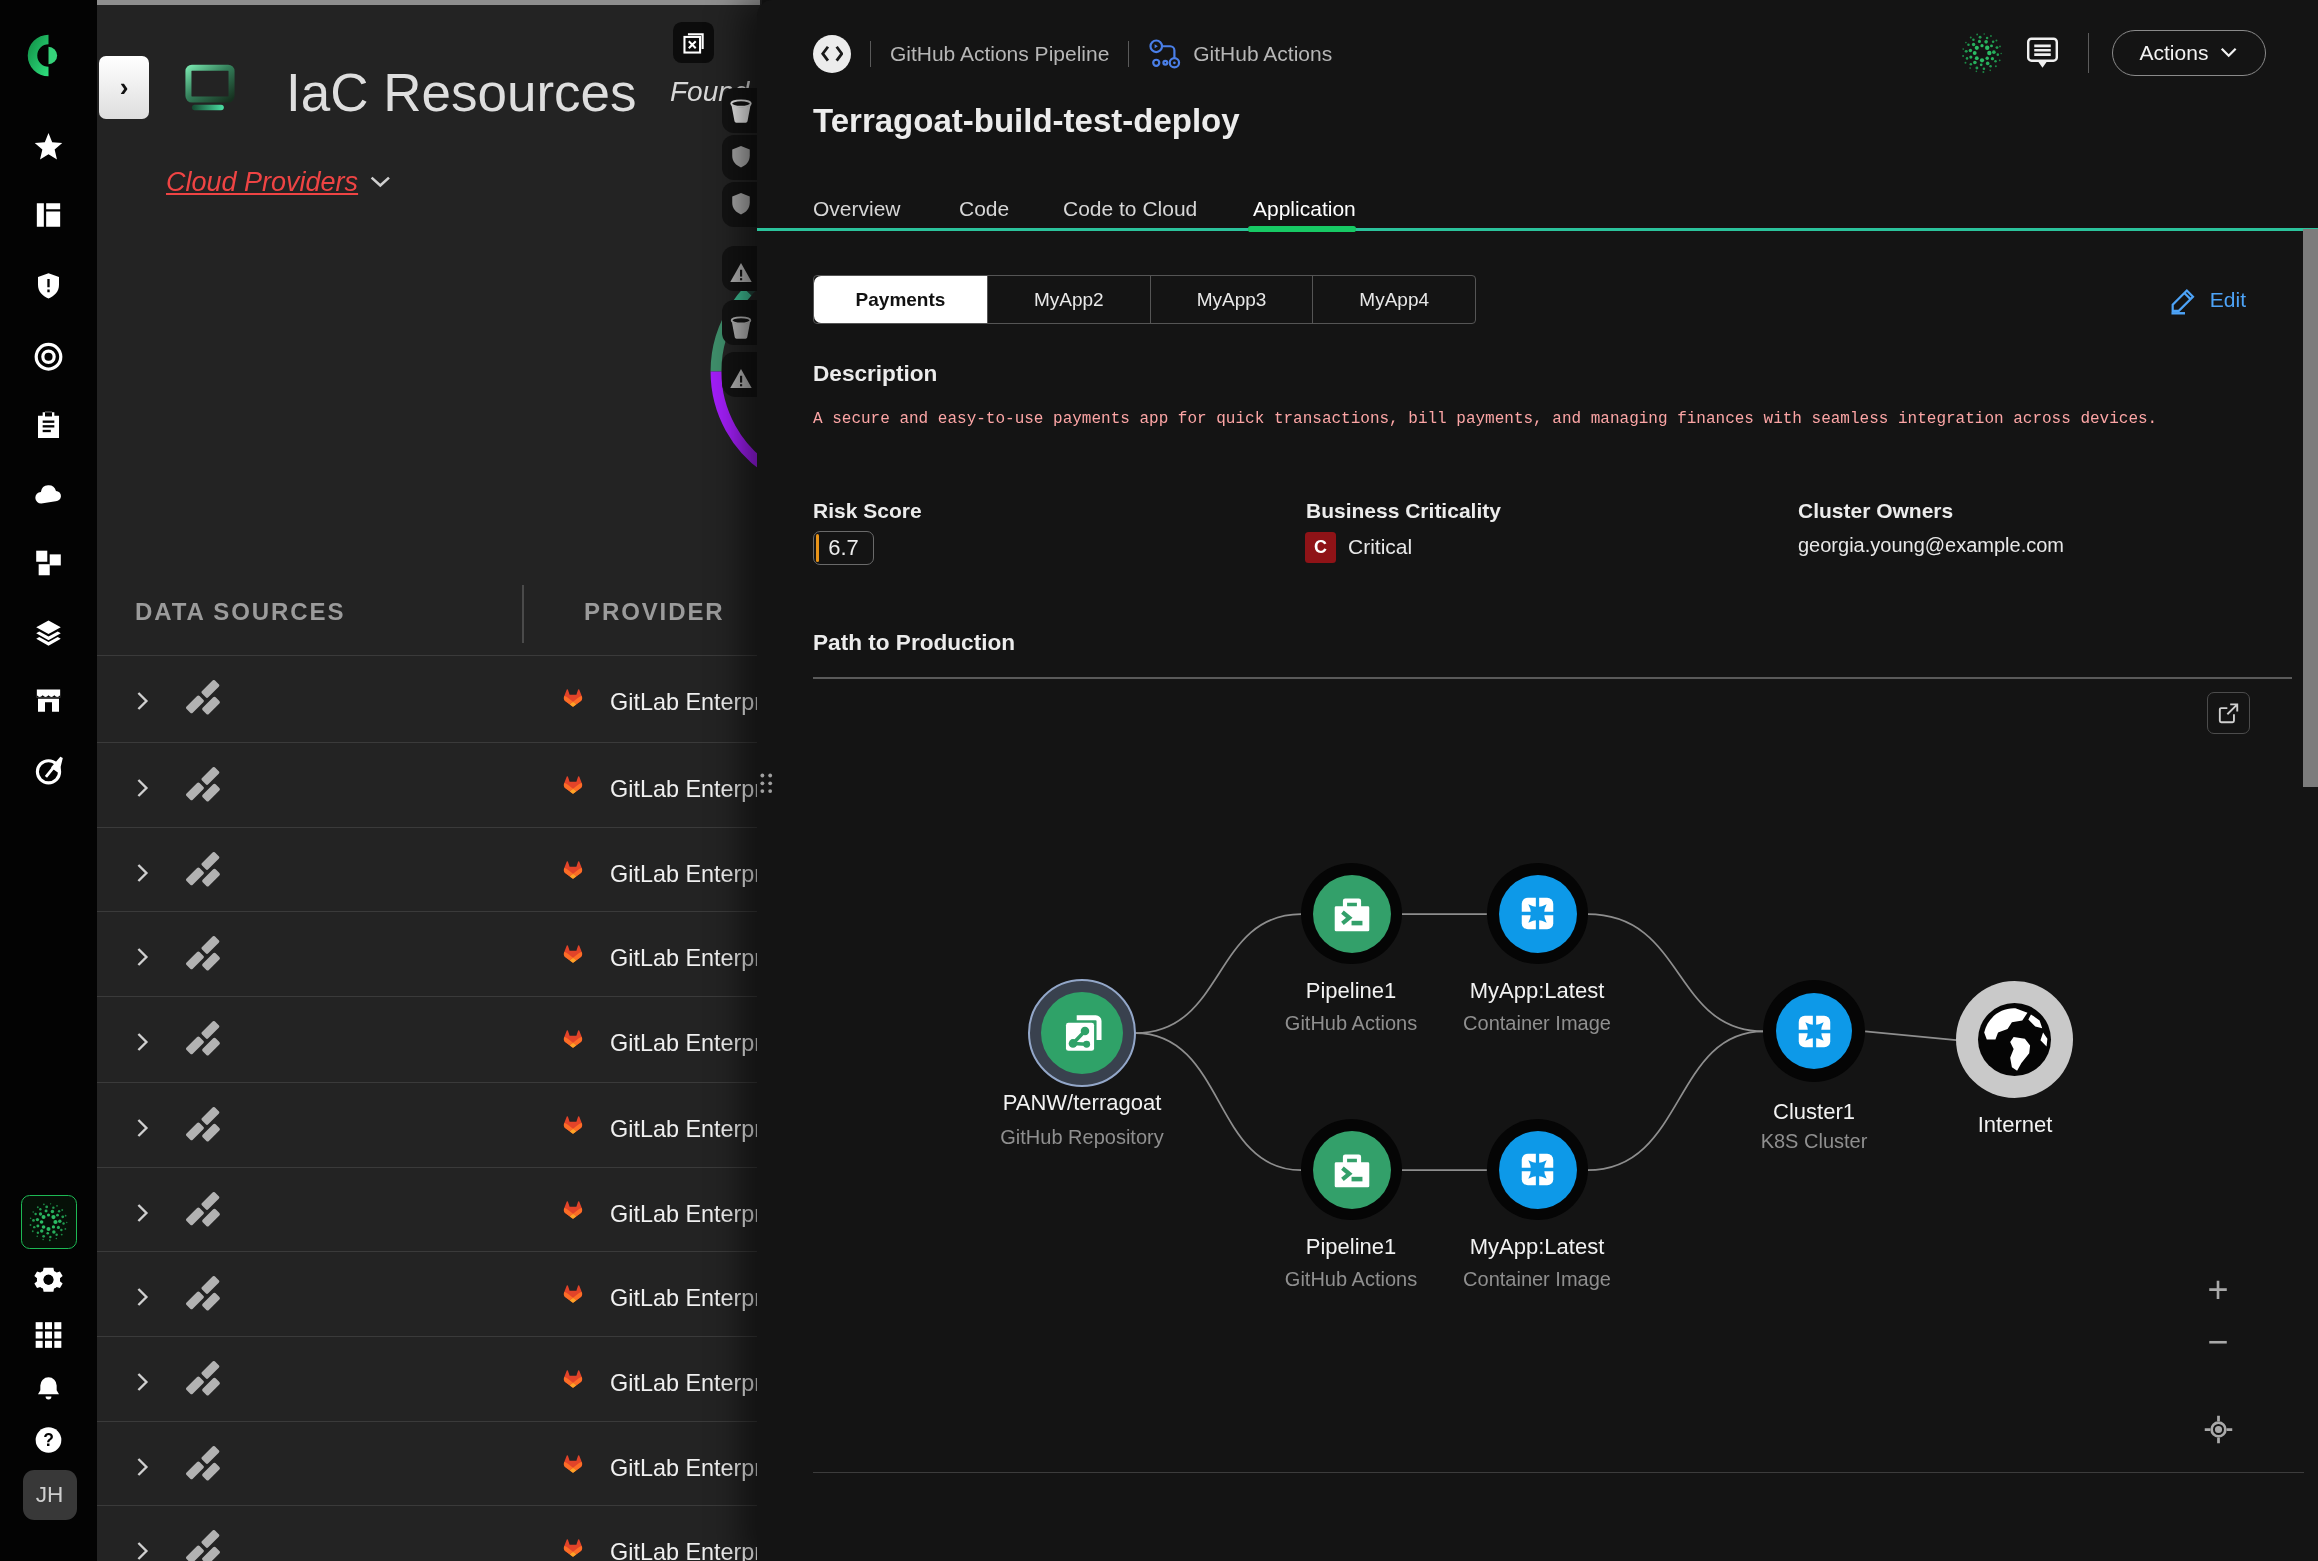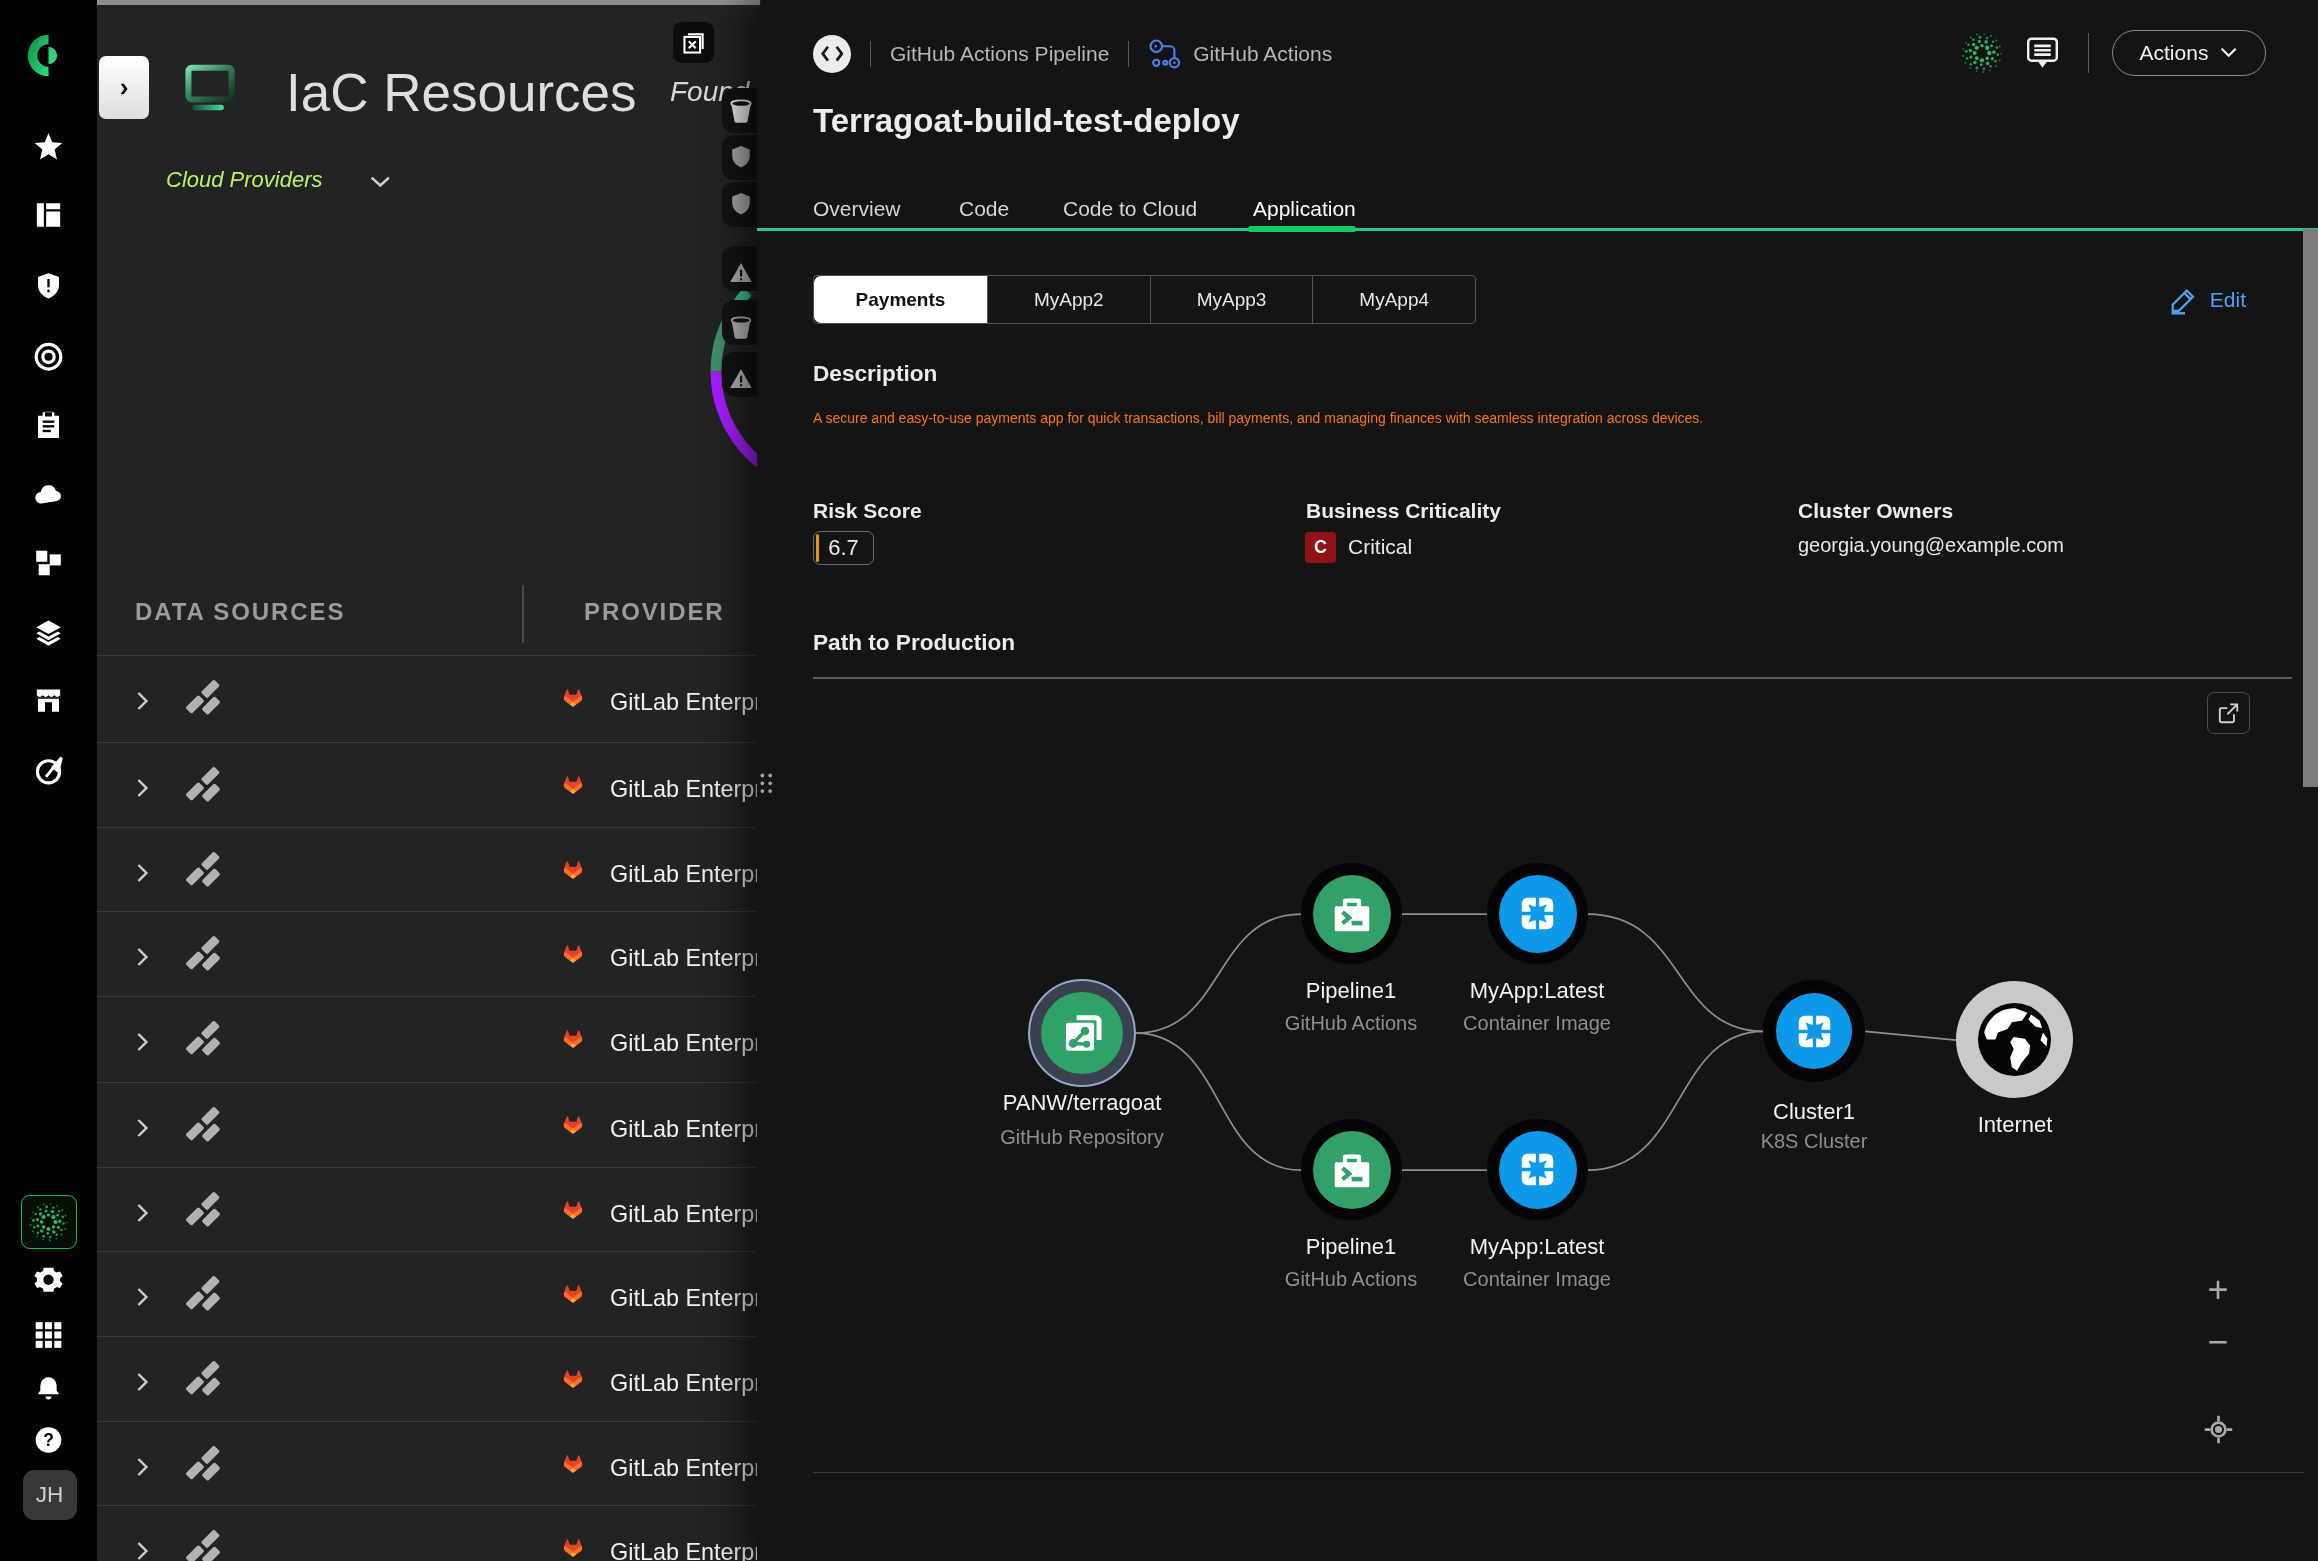--- a/index.html
+++ b/index.html
@@ -11,21 +11,21 @@
   #sidebar { position:absolute; left:0; top:0; width:97px; height:1562px; background:#030303; z-index:5; }
   .sic { position:absolute; left:0; width:97px; display:flex; justify-content:center; align-items:center; color:#fff; }
 
   
   #page { position:absolute; left:97px; top:0; width:665px; height:1562px; background:#232323; z-index:1; overflow:hidden; }
   #topscroll { position:absolute; left:97px; top:0; width:663px; height:5.2px; background:#8e8e8e; z-index:3; }
   .expandbtn { position:absolute; left:99px; top:56px; z-index:6; width:50px; height:63px; background:linear-gradient(180deg,#ffffff,#dedede); border-radius:7px; display:flex; align-items:center; justify-content:center; color:#111; font-size:26px; font-weight:bold; z-index:4; }
   .pagetitle { position:absolute; left:189px; top:62px; font-size:53px; color:#dedede; }
   .foundtxt { position:absolute; left:573px; top:76px; font-style:italic; font-size:28px; color:#d8d8d8; }
   .closebox { position:absolute; left:576px; top:22px; width:41px; height:41px; background:#0c0c0c; border-radius:8.7px; display:flex; align-items:center; justify-content:center; }
-  .cloudprov { position:absolute; left:69px; top:167px; font-style:italic; font-size:22px; color:#bef264; }
+  .cloudprov { position:absolute; left:69px; top:167px; font-style:italic; font-size:27px; color:#ef4444;text-decoration:underline; }
   .cp-chev { position:absolute; left:272px; top:175px; }
 
   
   #tbl { position:absolute; left:0px; top:573px; width:665px; }
   .th { position:absolute; top:25px; font-size:24px; font-weight:bold; letter-spacing:1.9px; color:#9b9b9b; }
   .tdiv { position:absolute; left:425px; top:12px; width:1.7px; height:58px; background:#4a4a4a; }
   .row { position:absolute; left:0; width:665px; height:86px; border-top:0.9px solid #3a3a3a; }
   .rchev { position:absolute; left:38px; top:33px; color:#cfcfcf; }
   .ricon { position:absolute; left:89px; top:24px; }
   .glab { position:absolute; left:458px; top:24px; }
@@ -52,21 +52,21 @@
   #tabline { position:absolute; left:0; top:228px; width:1562px; height:2.6px; background:#2bc39c; }
   #tabactive { position:absolute; top:226px; height:6px; background:#17c964; border-radius:2.6px; }
 
   
   #seg { position:absolute; left:56px; top:275px; width:663px; height:49px; border:0.9px solid #555; border-radius:4px; display:flex; overflow:hidden; }
   .segi { flex:1; display:flex; align-items:center; justify-content:center; font-size:19px; color:#e8e8e8; border-left:0.9px solid #555; }
   .segi:first-child { border-left:none; background:#fff; color:#111; font-weight:bold; border-radius:7px 0 0 7px; flex:1.07; }
   #editlnk { position:absolute; left:1412px; top:285px; display:flex; align-items:center; gap:11.3px; color:#4da3f7; font-size:21px; }
 
   .h2 { position:absolute; left:56px; font-size:22.6px; font-weight:bold; color:#ececec; }
-  .para { position:absolute; left:56px; top:410px; width:1406px; font-size:14px; color:#f97316; }
+  .para { position:absolute; left:56px; top:410px; width:1406px; font-size:16px; color:#fca5a5;font-family:Liberation Mono, monospace; }
 
   .lbl { font-size:21px; font-weight:bold; color:#ececec; }
   .riskbox { position:absolute; left:56px; top:531px; width:61px; height:34px; border:1.7px solid #6a6a6a; border-radius:7px; display:flex; align-items:center; justify-content:center; font-size:22px; color:#ededed; }
   .riskbox::before { content:""; position:absolute; left:1.7px; top:1.7px; bottom:1.7px; width:3.5px; background:#e89419; border-radius:1.7px; }
   .csq { position:absolute; left:548px; top:532px; width:31px; height:31px; background:#8f1317; border-radius:3.5px; display:flex; align-items:center; justify-content:center; color:#fff; font-size:18px; font-weight:bold; }
   .crit { position:absolute; left:591px; top:535px; font-size:21px; color:#e8e8e8; }
   .owner { position:absolute; left:1041px; top:534px; font-size:20px; color:#e8e8e8; }
 
   .ptphr { position:absolute; left:56px; top:677px; width:1479px; height:1.7px; background:#5a5a5a; }
   .extbtn { position:absolute; left:1450px; top:692px; width:43px; height:42px; border:0.9px solid #4c4c4c; border-radius:7px; display:flex; align-items:center; justify-content:center; }

